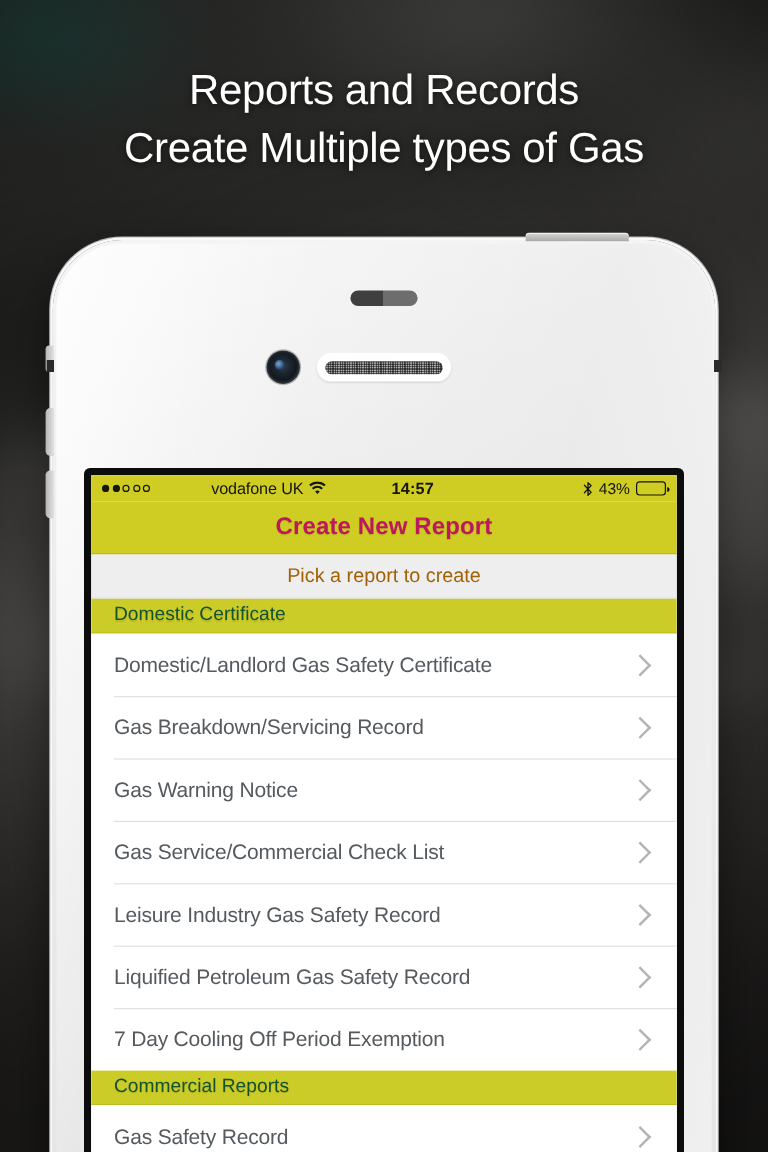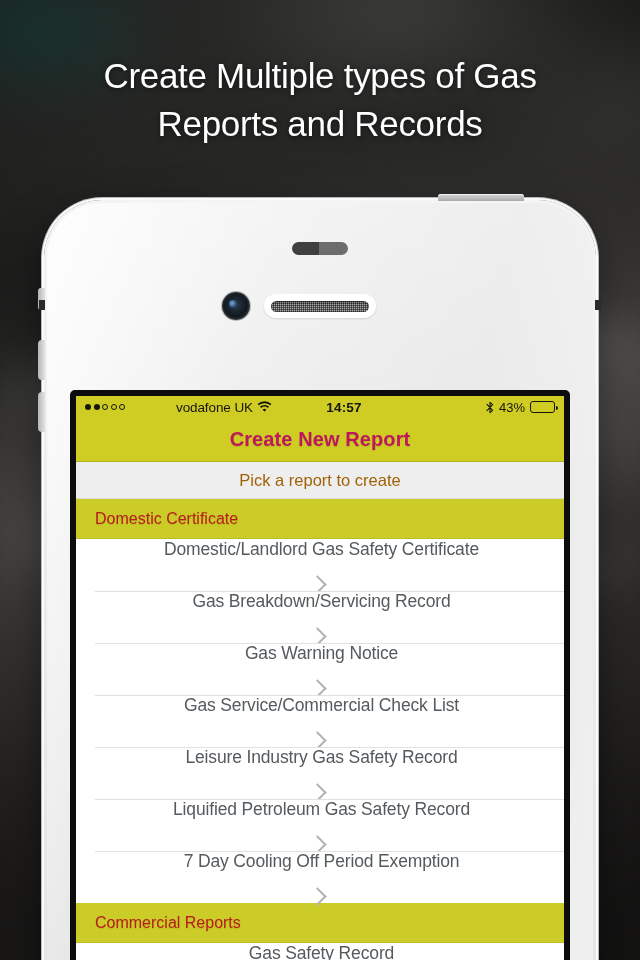--- a/index.html
+++ b/index.html
@@ -191,32 +191,31 @@
   #subtitle-bar {
     height:37px; background:#eeeeee;
     display:flex; align-items:center; justify-content:center;
     border-bottom:1px solid #dcdcdc;
     color:#a16207; font-size:16.5px;
   }
 
   
   #list { background:#ffffff; }
   .section-header {
-    background:#cccc28; color:#b91c1c;
+    background:#cccc28; color:#14532d;
     font-size:16px; font-weight:400;
-    padding:5px 0 5px 19px; height:40px;
+    padding:5px 0 5px 19px; height:29px;
     display:flex; align-items:center;
     text-shadow:0 1px 1px rgba(0,0,0,.10);
     border-bottom:1px solid #bdbd22;
   }
   .list-row {
     height:52px; display:flex; align-items:center;
     padding:0 16px 0 19px; background:#ffffff;
     position:relative;
-    flex-direction:column;
   }
   .list-row + .list-row::before,
   .list-row.first::before {
     content:""; position:absolute; left:19px; right:0; top:0; height:1px;
     background:#e1e1e1;
   }
   .list-row.first::before { background:transparent; }
   .row-label {
     flex:1; color:#555a5e; font-size:17.5px; letter-spacing:-.15px;
     white-space:nowrap; overflow:hidden;
@@ -233,22 +232,22 @@
 <div id="backdrop">
   <div class="bg-layer"></div>
   <div class="bg-streak s1"></div>
   <div class="bg-streak s2"></div>
   <div class="bg-streak s3"></div>
   <div class="bg-streak s4"></div>
   <div class="vignette"></div>
 </div>
 
 <div id="headline">
+  <span class="hl-line">Reports and Records</span>
   <span class="hl-line">Create Multiple types of Gas</span>
-  <span class="hl-line">Reports and Records</span>
 </div>
 
 <div id="phone">
   <div class="body-sheen"></div>
 
   <div id="btn-power"></div>
   <div id="btn-silent"></div>
   <div id="btn-volup"></div>
   <div id="btn-voldown"></div>
   <div id="notch-left"></div>

